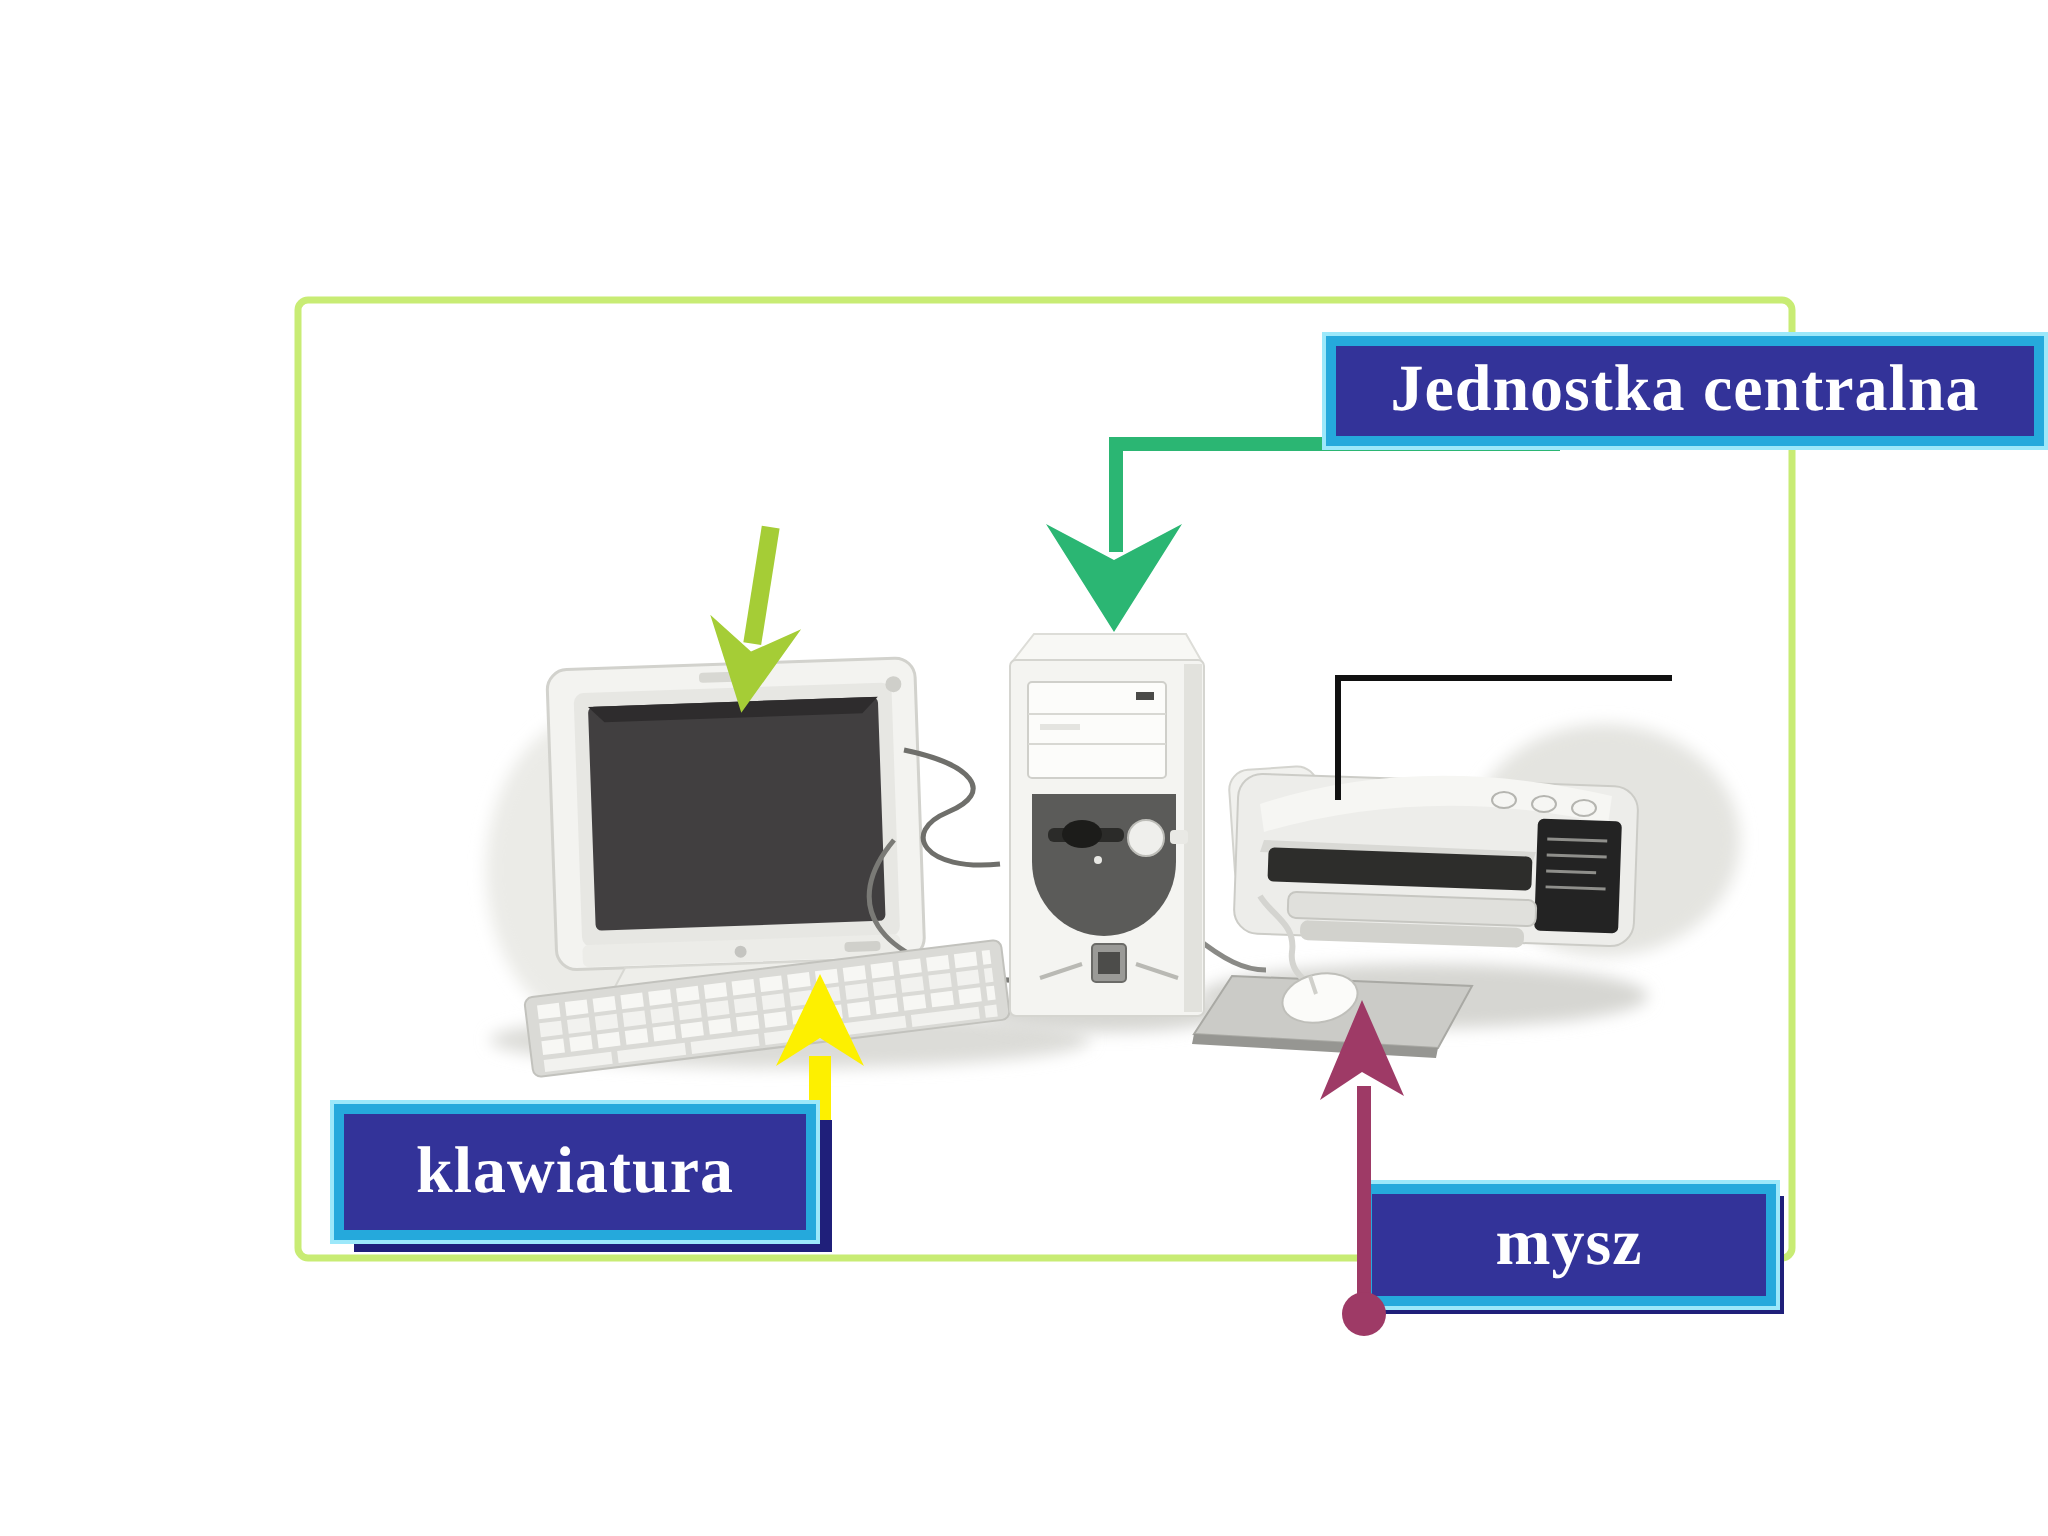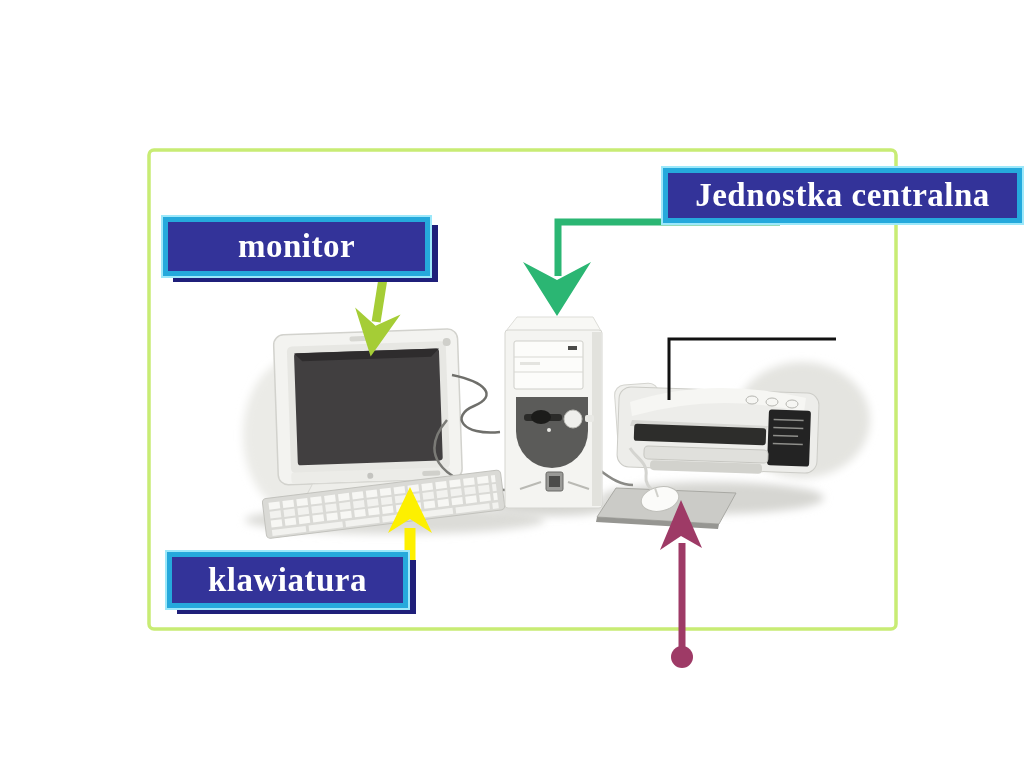--- a/index.html
+++ b/index.html
@@ -130,26 +130,26 @@
       <line x1="378" y1="263" x2="378" y2="322" stroke-width="9" stroke="#a5cd36"></line>
       <polygon points="378,357 355,311 378,326 401,311" fill="#a5cd36"></polygon>
     </g>
 
     <g>
       <line x1="410" y1="575" x2="410" y2="528" stroke-width="11" stroke="#fdf000"></line>
       <polygon points="410,487 388,533 410,519 432,533" fill="#fdf000"></polygon>
     </g>
   </svg>
 
-  <div class="label drop" style="left:163px;top:217px;width:267px;height:59px">monitor</div>
 
   <div class="label" style="left:663px;top:168px;width:359px;height:55px">Jednostka centralna</div>
 
-  <div class="label drop" style="left:167px;top:552px;width:241px;height:56px">klawiatura</div>
+  <div class="label drop" style="left:167px;top:552px;width:241px;height:68px">klawiatura</div>
 
+  <div class="label drop-sm" style="left:681px;top:592px;width:207px;height:61px">mysz</div>
 
   <svg id="front" class="layer" width="1024" height="768" viewBox="0 0 1024 768">
     <g>
       <line x1="682" y1="650" x2="682" y2="543" stroke-width="7" stroke="#9e3a66"></line>
       <polygon points="681,500 660,550 681,536 702,548" fill="#9e3a66"></polygon>
       <circle cx="682" cy="657" r="11" fill="#9e3a66"></circle>
     </g>
   </svg>
 
 </div>

